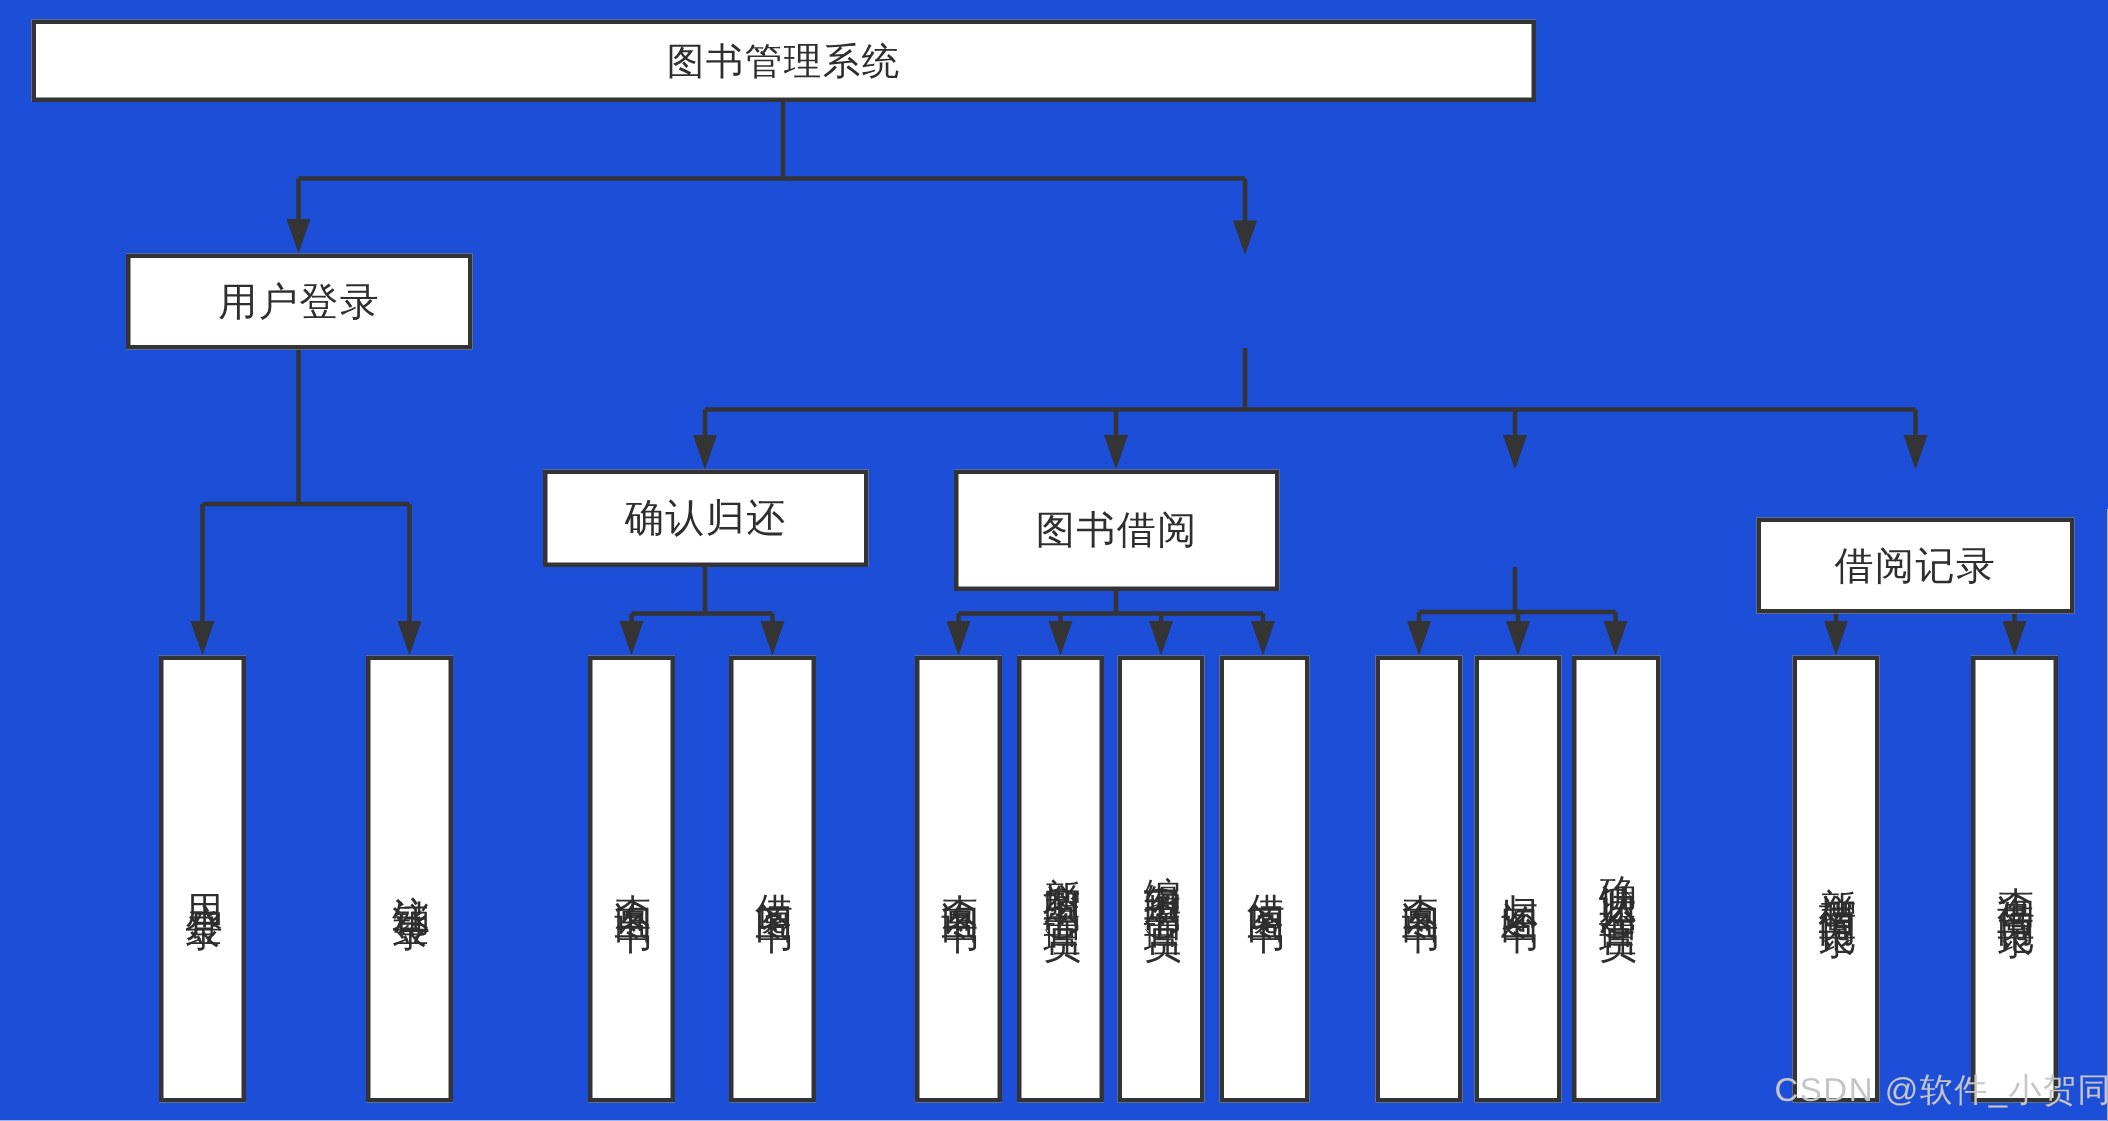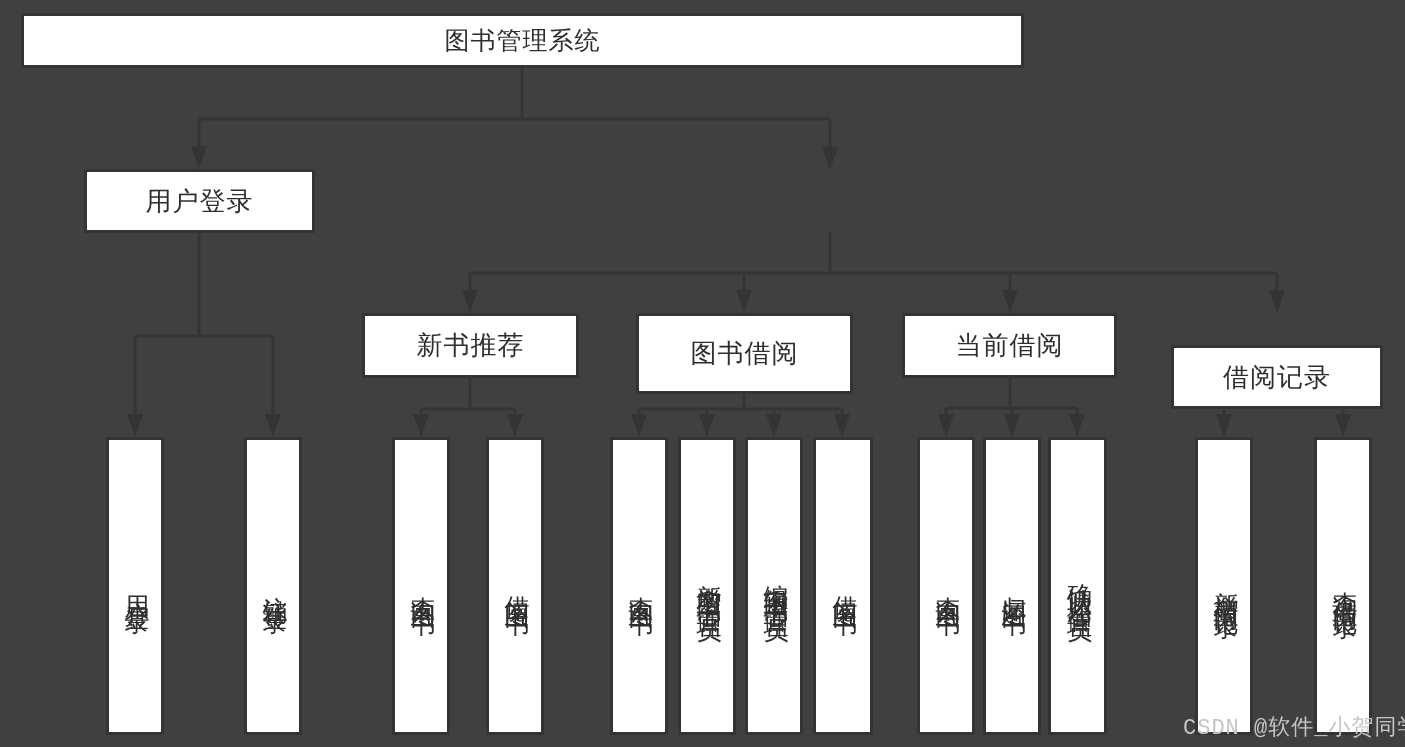--- a/index.html
+++ b/index.html
@@ -5,23 +5,22 @@
   html, body {
     margin: 0;
     padding: 0;
     background: #ffffff;
     font-family: "Liberation Sans", sans-serif;
   }
   .canvas {
     position: relative;
     width: 1405px;
     height: 747px;
-    background: #404040;
+    background: #1d4ed8;
     overflow: hidden;
-    font-family: Liberation Mono, monospace;
   }
   svg.connectors {
     position: absolute;
     left: 0; top: 0;
     width: 1405px;
     height: 747px;
     z-index: 1;
   }
   .node {
     position: absolute;
@@ -110,23 +109,22 @@
       <path d="M1277 376 V405 M1224 405 H1343 M1224 405 V418 M1343 405 V418"></path>
       <polygon points="1216,414 1232,414 1224,437" fill="#343434" stroke="none"></polygon>
       <polygon points="1335,414 1351,414 1343,437" fill="#343434" stroke="none"></polygon>
     </g>
   </svg>
 
   <div class="node h-node root-node" style="left:21px; top:13px; width:1003px; height:55px;">图书管理系统</div>
 
   <div class="node h-node" style="left:84px; top:169px; width:231px; height:64px;">用户登录</div>
 
-  <div class="node h-node" style="left:362px; top:313px; width:217px; height:65px;">新书推荐</div>
+  <div class="node h-node" style="left:362px; top:313px; width:217px; height:65px;">确认归还</div>
   <div class="node h-node" style="left:636px; top:313px; width:217px; height:81px;">图书借阅</div>
-  <div class="node h-node" style="left:902px; top:313px; width:215px; height:65px;">当前借阅</div>
   <div class="node h-node" style="left:1171px; top:329px; width:212px; height:64px;margin-top:16px;">借阅记录</div>
 
   <div class="node leaf" style="left:106px; top:437px; width:58px; height:298px;">用户登录</div>
   <div class="node leaf" style="left:244px; top:437px; width:58px; height:298px;">注销登录</div>
 
   <div class="node leaf" style="left:392px; top:437px; width:58px; height:298px;">查询图书</div>
   <div class="node leaf" style="left:486px; top:437px; width:58px; height:298px;">借阅图书</div>
 
   <div class="node leaf" style="left:610px; top:437px; width:58px; height:298px;">查询图书</div>
   <div class="node leaf" style="left:678px; top:437px; width:58px; height:298px;">新增图书（管理员）</div>

